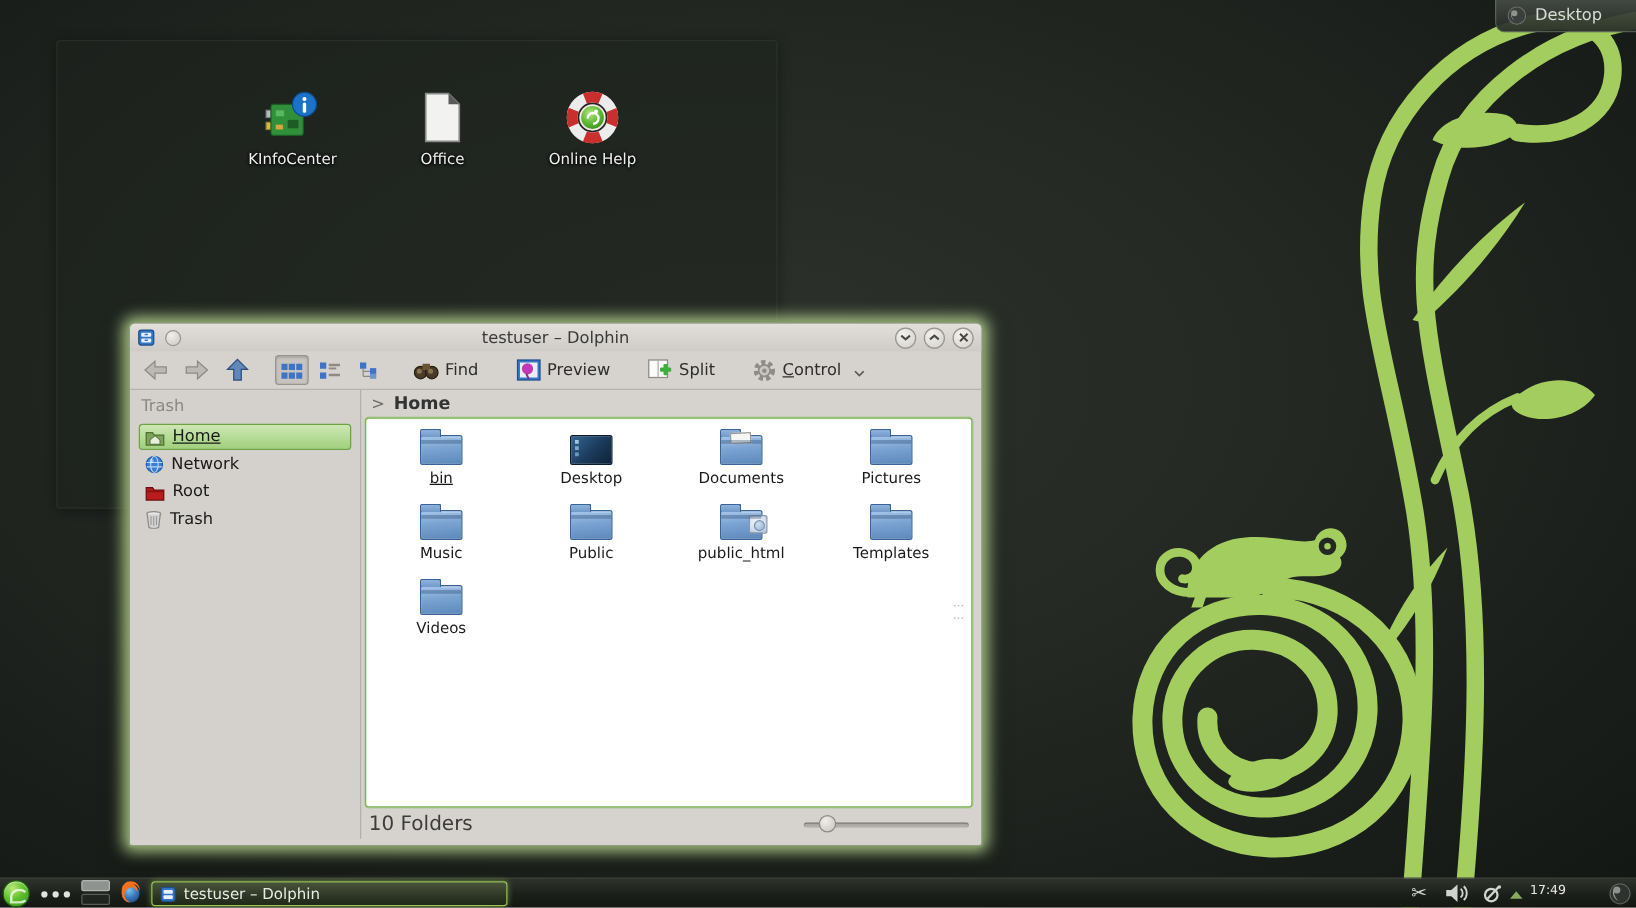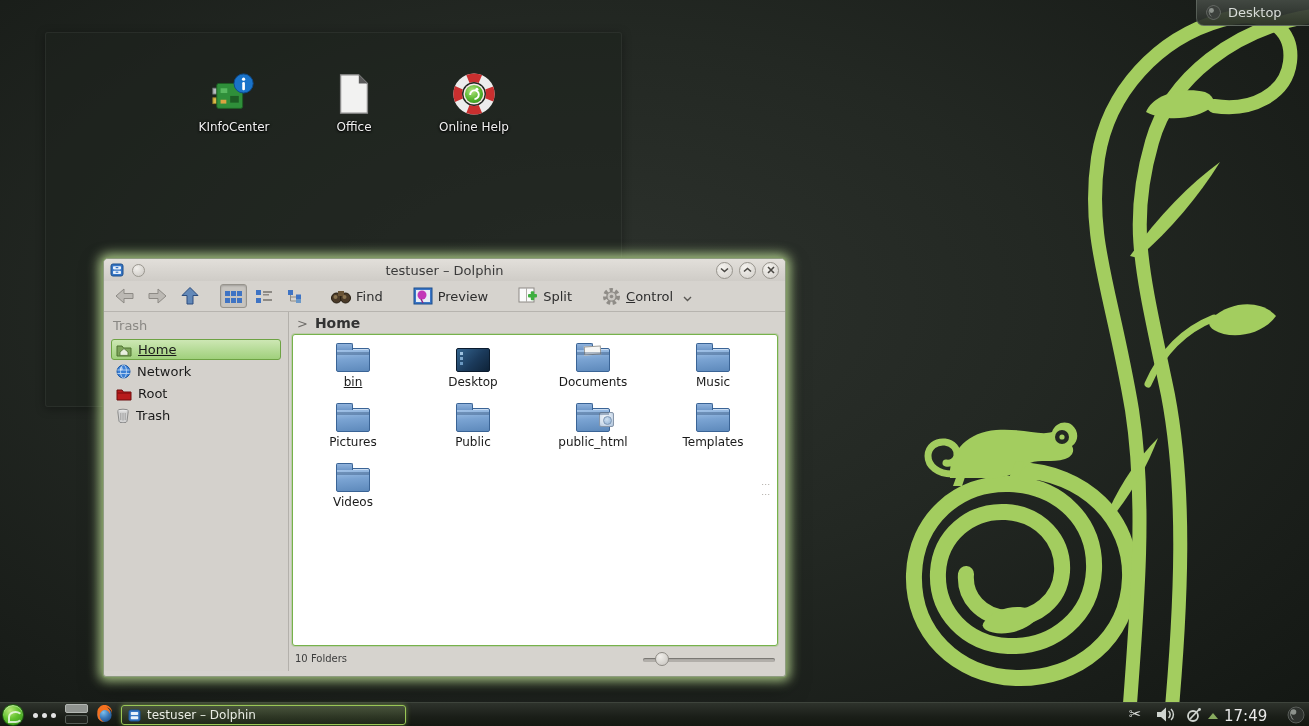--- a/index.html
+++ b/index.html
@@ -128,21 +128,21 @@
     background:#9fc3e0; box-shadow:0 5px 0 #7ea8cc, 0 10px 0 #6b98c0; }
 
   .paper { position:absolute; left:7px; top:-3px; width:17px; height:9px; background:#f6f6f4; border:1px solid #9a9a98; transform:rotate(-3deg); }
   .embl { position:absolute; right:-5px; top:3px; width:15px; height:15px; border-radius:2px;
     background:radial-gradient(circle at 42% 36%, #f3f7fb 0%, #d5e1ee 55%, #a9bfd8 100%);
     border:1px solid #8897aa; }
   .embl::after { content:""; position:absolute; left:3px; top:3px; width:7px; height:7px; border-radius:50%;
     background:radial-gradient(circle at 40% 35%, #cfe0f0, #8fb0d4); border:1px solid #7d96b4; }
 
   .statusbar { height:25px; flex:0 0 25px; display:flex; align-items:center; padding:0 10px 0 6px; }
-  .status-text { font-size:10px; color:#3c3c3c; }
+  .status-text { font-size:16px; color:#3c3c3c; }
   .zoom-slider { margin-left:auto; width:132px; height:14px; position:relative; }
   .zoom-track { position:absolute; left:0; right:0; top:6px; height:4px; background:#b2afaa; border-radius:2px; box-shadow:inset 0 1px 1px rgba(0,0,0,.35); }
   .zoom-handle { position:absolute; left:12px; top:0; width:14px; height:14px; border-radius:50%;
     background:radial-gradient(circle at 35% 30%, #f0eeea, #c6c3be); border:1px solid #8d8a84; }
 
   
   .taskbar {
     position:absolute; left:0; right:0; bottom:0; height:24px;
     background:linear-gradient(#2e332c, #1a1e18 60%, #141811);
     border-top:1px solid #3e443c;
@@ -164,21 +164,21 @@
     border:1px solid #9ac756; border-radius:3px;
     background:linear-gradient(rgba(150,180,110,.28), rgba(70,90,45,.22));
     box-shadow:0 0 5px rgba(160,210,90,.55);
     display:flex; align-items:center; gap:6px; padding:0 6px;
     color:#e9ece4; font-size:12px;
   }
   .tray-icon { position:absolute; top:3px; }
   .scissors { left:1129px; top:2px; color:#d7dbd7; font-size:15px; }
   .tray-arrow { position:absolute; left:1208px; top:10px; width:0; height:0;
     border-left:5px solid transparent; border-right:5px solid transparent; border-bottom:6px solid #88aa5e; }
-  .clock { position:absolute; left:1224px; top:4px; width:50px; color:#e9e9e9; font-size:15px; }
+  .clock { position:absolute; left:1224px; top:4px; width:50px; color:#e9e9e9; font-size:10px; }
 
   .cashew { border-radius:50%; }
 </style>
 </head>
 <body>
 
 <svg id="wallpaper" width="1309" height="726" viewBox="0 0 1309 726">
   <g stroke="#a3cd5f" fill="none" stroke-linecap="round">
     <path stroke-width="16" d="M 1018,470 C 1085,472 1132,520 1130,578 C 1128,638 1078,680 1016,678 C 956,676 912,632 914,574 C 916,520 958,482 1010,484 C 1060,486 1096,522 1094,570 C 1092,616 1054,648 1008,646 C 966,644 936,612 938,572 C 940,536 970,510 1006,512 C 1040,514 1064,540 1062,572 C 1060,600 1036,620 1006,618 C 982,616 964,598 966,574"></path>
     <path stroke-width="14" d="M 1128,730 C 1138,600 1146,500 1132,410 C 1112,290 1086,240 1098,158 C 1108,92 1158,38 1222,20 C 1268,8 1294,30 1290,62 C 1286,94 1252,112 1214,106"></path>
@@ -442,25 +442,25 @@
           <div class="flabel">Desktop</div>
         </div>
         <div class="fcell">
           <div class="fold">
               <span class="paper"></span>
             </div>
           <div class="flabel">Documents</div>
         </div>
         <div class="fcell">
           <div class="fold"></div>
+          <div class="flabel">Pictures</div>
+        </div>
+        <div class="fcell">
+          <div class="fold"></div>
           <div class="flabel">Music</div>
-        </div>
-        <div class="fcell">
-          <div class="fold"></div>
-          <div class="flabel">Pictures</div>
         </div>
         <div class="fcell">
           <div class="fold"></div>
           <div class="flabel">Public</div>
         </div>
         <div class="fcell">
           <div class="fold">
               <span class="embl"></span>
             </div>
           <div class="flabel">public_html</div>

